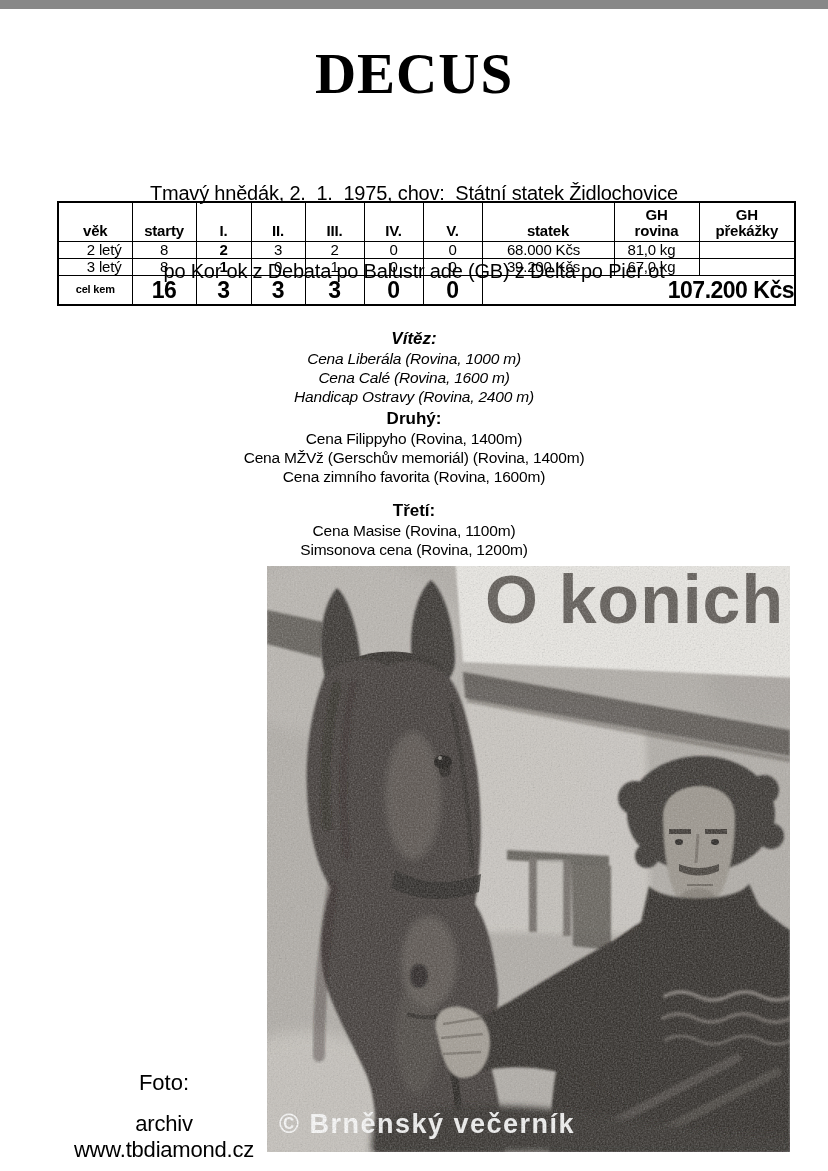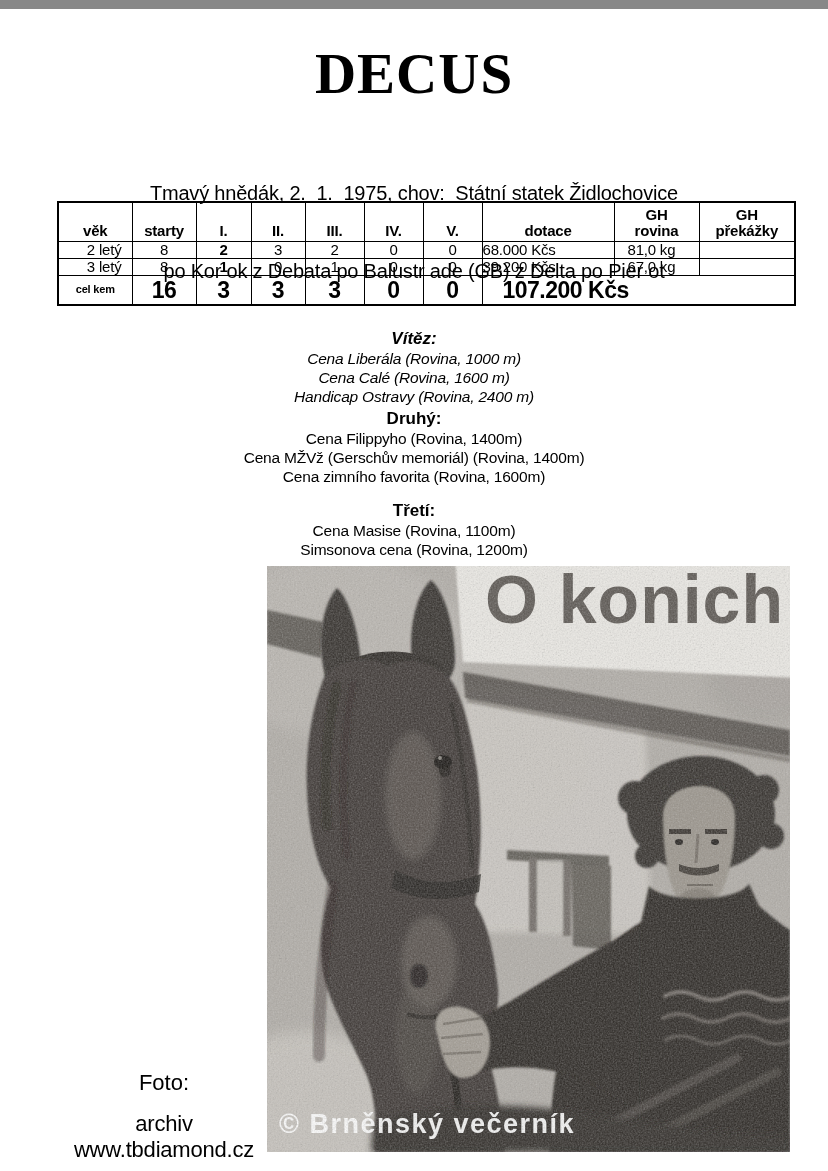--- a/index.html
+++ b/index.html
@@ -16,28 +16,28 @@
 
   table.stats{position:absolute;top:192px;left:57px;width:737px;border-collapse:collapse;
               table-layout:fixed;border:2px solid #000;}
   .stats th,.stats td{border:1px solid #000;padding:0;font-size:15px;line-height:1.06;
                       overflow:hidden;letter-spacing:-0.2px;}
   .stats thead th{font-weight:bold;text-align:center;vertical-align:bottom;
                   white-space:pre-line;padding-bottom:2px;height:39px;}
   .stats tr.data{height:17px;}
   .stats td.vek{text-align:right;padding-right:10px;}
   .stats td.ac{text-align:center;}
-  .stats td.money{text-align:left;padding-right:9px;}
+  .stats td.money{text-align:center;padding-right:9px;}
   .stats td.rov{text-align:left;padding-left:13px;}
   .stats td.b{font-weight:bold;}
   .stats tr.total{height:30px;}
   .stats tr.total td{font-weight:bold;}
   .stats tr.total td.label{font-size:11px;text-align:center;}
   .stats tr.total td.num{font-size:23px;text-align:center;letter-spacing:-0.5px;}
-  .stats tr.total td.sum{font-size:23px;text-align:left;padding-left:20px;letter-spacing:-0.5px;}
+  .stats tr.total td.sum{font-size:23px;text-align:right;padding-left:20px;letter-spacing:-0.5px;}
 
   .section{position:absolute;left:0;width:100%;text-align:center;}
   .section .heading{font-size:17px;font-weight:bold;line-height:20px;}
   .section .line{font-size:15.5px;line-height:19.2px;letter-spacing:-0.2px;}
   #sec-first{top:320px;font-style:italic;} #sec-second{top:400px;} #sec-third{top:492px;}
 
   .photo{position:absolute;left:267px;top:557px;width:523px;height:704px;}
   .photo svg{display:block;width:523px;height:586px;}
   .photo text{font-family:"Liberation Sans","DejaVu Sans",sans-serif;}
 
@@ -71,21 +71,21 @@
     </colgroup>
     <thead>
       <tr>
         <th>věk</th>
         <th>starty</th>
         <th>I.</th>
         <th>II.</th>
         <th>III.</th>
         <th>IV.</th>
         <th>V.</th>
-        <th>dotace</th>
+        <th>statek</th>
         <th>GH
 rovina</th>
         <th>GH
 překážky</th>
       </tr>
     </thead>
     <tbody>
       <tr class="data">
         <td class="vek">2 letý</td>
         <td class="ac">8</td>

